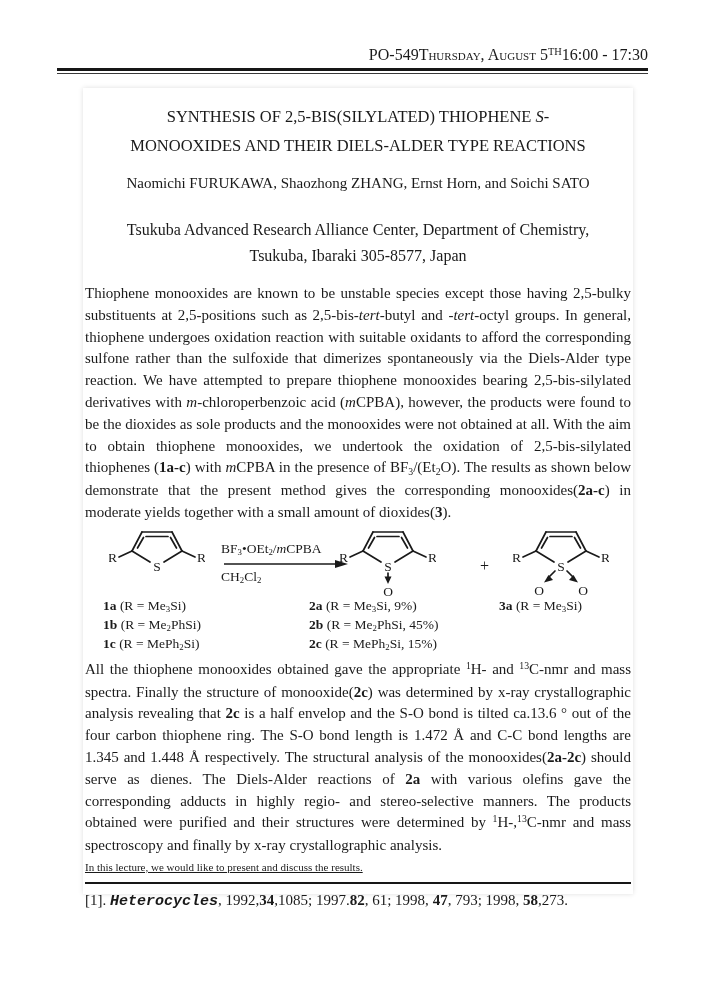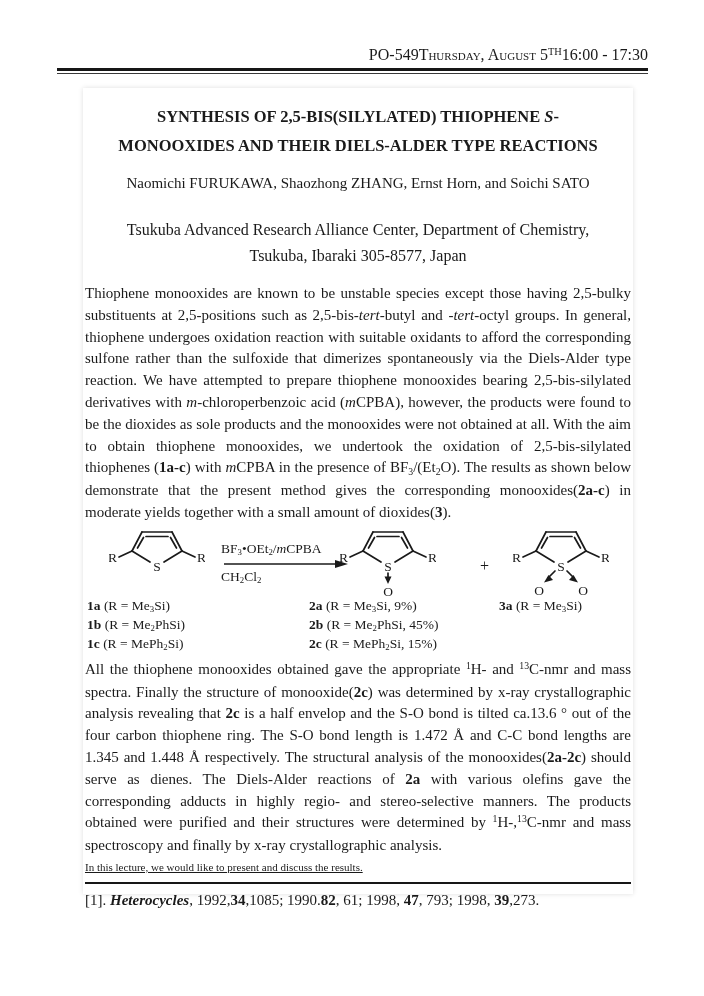--- a/index.html
+++ b/index.html
@@ -3,21 +3,21 @@
 <meta charset="utf-8">
 <style>
   html,body{margin:0;padding:0;}
   body{
     width:704px;height:996px;background:#ffffff;position:relative;
     font-family:"Liberation Serif","DejaVu Serif",serif;color:#1a1a1a;
     -webkit-font-smoothing:antialiased;
   }
   .run-i{font-style:italic;}
   .run-b{font-weight:bold;}
-  .run-bi{font-weight:bold;font-style:italic;}
+  .run-bi{font-weight:bold;font-style:italic;font-family:Liberation Mono, monospace;}
   .run-u{}
   .run-sc{font-variant:small-caps;}
   .run-sub{font-size:0.65em;position:relative;top:0.25em;}
   .run-sup{font-size:0.65em;position:relative;top:-0.5em;}
 
   .page-header{
     position:absolute;left:57px;top:46px;width:591px;
     display:flex;justify-content:flex-end;align-items:baseline;
     font-size:16px;
   }
@@ -25,21 +25,21 @@
     position:absolute;left:57px;top:68px;width:591px;height:2px;
     border-top:3px solid #161616;border-bottom:1px solid #3a3a3a;
   }
 
   .abstract-box{
     position:absolute;left:83px;top:88px;width:550px;height:806px;
     background:#ffffff;box-shadow:0 0 5px rgba(0,0,0,0.13);
     box-sizing:border-box;padding:14px 2px 0 2px;
   }
   .paper-title{
-    text-align:center;font-weight:bold;font-size:16.5px;line-height:29px;
+    text-align:center;font-weight:normal;font-size:16.5px;line-height:29px;
   }
   .authors-line{text-align:center;font-size:15px;margin-top:15px;}
   .affiliation{text-align:center;font-size:16px;line-height:26px;margin-top:25px;}
   .body-par{
     font-size:15px;line-height:21.8px;text-align:justify;margin-top:14px;
   }
   .closing-line{font-size:11px;line-height:21.8px;}
   .closing-line span{text-decoration:underline;}
   .divider-rule{border-top:2.5px solid #161616;margin-top:3px;}
   .reference-line{font-size:15px;margin-top:8px;}
@@ -50,21 +50,21 @@
   .struct-reactant{left:24px;top:0;}
   .struct-monoxide{left:255px;top:0;}
   .struct-dioxide{left:428px;top:0;}
   .rxn-arrow-block{
     position:absolute;left:136px;top:12px;width:130px;text-align:left;
     font-size:13.5px;line-height:16px;
   }
   .rxn-arrow-block .arrow-svg{display:block;margin:1px auto 0 auto;}
   .plus-sign{position:absolute;left:395px;top:28px;font-size:16px;}
   .label-col{position:absolute;font-size:13.5px;line-height:17px;white-space:nowrap;}
-  .labels-reactant{left:2px;top:68px;}
+  .labels-reactant{left:18px;top:68px;}
   .labels-product{left:224px;top:68px;}
   .labels-dioxide{left:414px;top:68px;}
 </style>
 </head>
 <body>
 
 <div class="page-header">
   <span>PO-549</span>
   <span><span class="run-sc">Thursday, August 5</span><span class="run-sup">TH</span></span>
   <span>16:00 - 17:30</span>
@@ -181,15 +181,15 @@
   </div>
 
   <div class="body-par" style="margin-top:6px;"><span>All the thiophene monooxides obtained gave the appropriate </span><span class="run-sup">1</span><span>H- and </span><span class="run-sup">13</span><span>C-nmr and mass spectra.  Finally the structure of monooxide(</span><span class="run-b">2c</span><span>) was determined by x-ray crystallographic analysis revealing that </span><span class="run-b">2c</span><span> is a half envelop and the S-O bond is tilted ca.13.6 ° out of the four carbon thiophene ring.  The S-O bond length is 1.472 Å and C-C bond lengths are 1.345 and 1.448 Å respectively.  The structural analysis of the monooxides(</span><span class="run-b">2a-2c</span><span>) should serve as dienes.  The Diels-Alder reactions of </span><span class="run-b">2a</span><span> with various olefins gave the corresponding adducts in highly regio- and stereo-selective manners.  The products obtained were purified and their structures were determined by </span><span class="run-sup">1</span><span>H-,</span><span class="run-sup">13</span><span>C-nmr and mass spectroscopy and finally by x-ray crystallographic analysis.</span></div>
 
   <div class="closing-line">
     <span>In this lecture, we would like to present and discuss the results.</span>
   </div>
 
   <div class="divider-rule"></div>
 
-  <div class="reference-line"><span>[1]. </span><span class="run-bi">Heterocycles</span><span>, 1992,</span><span class="run-b">34</span><span>,1085; 1990.</span><span class="run-b">82</span><span>, 61; 1998, </span><span class="run-b">47</span><span>, 793; 1998, </span><span class="run-b">39</span><span>,273.</span></div>
+  <div class="reference-line"><span>[1]. </span><span class="run-bi">Heterocycles</span><span>, 1992,</span><span class="run-b">34</span><span>,1085; 1997.</span><span class="run-b">82</span><span>, 61; 1998, </span><span class="run-b">47</span><span>, 793; 1998, </span><span class="run-b">58</span><span>,273.</span></div>
 
 </div>
 
 </body></html>

